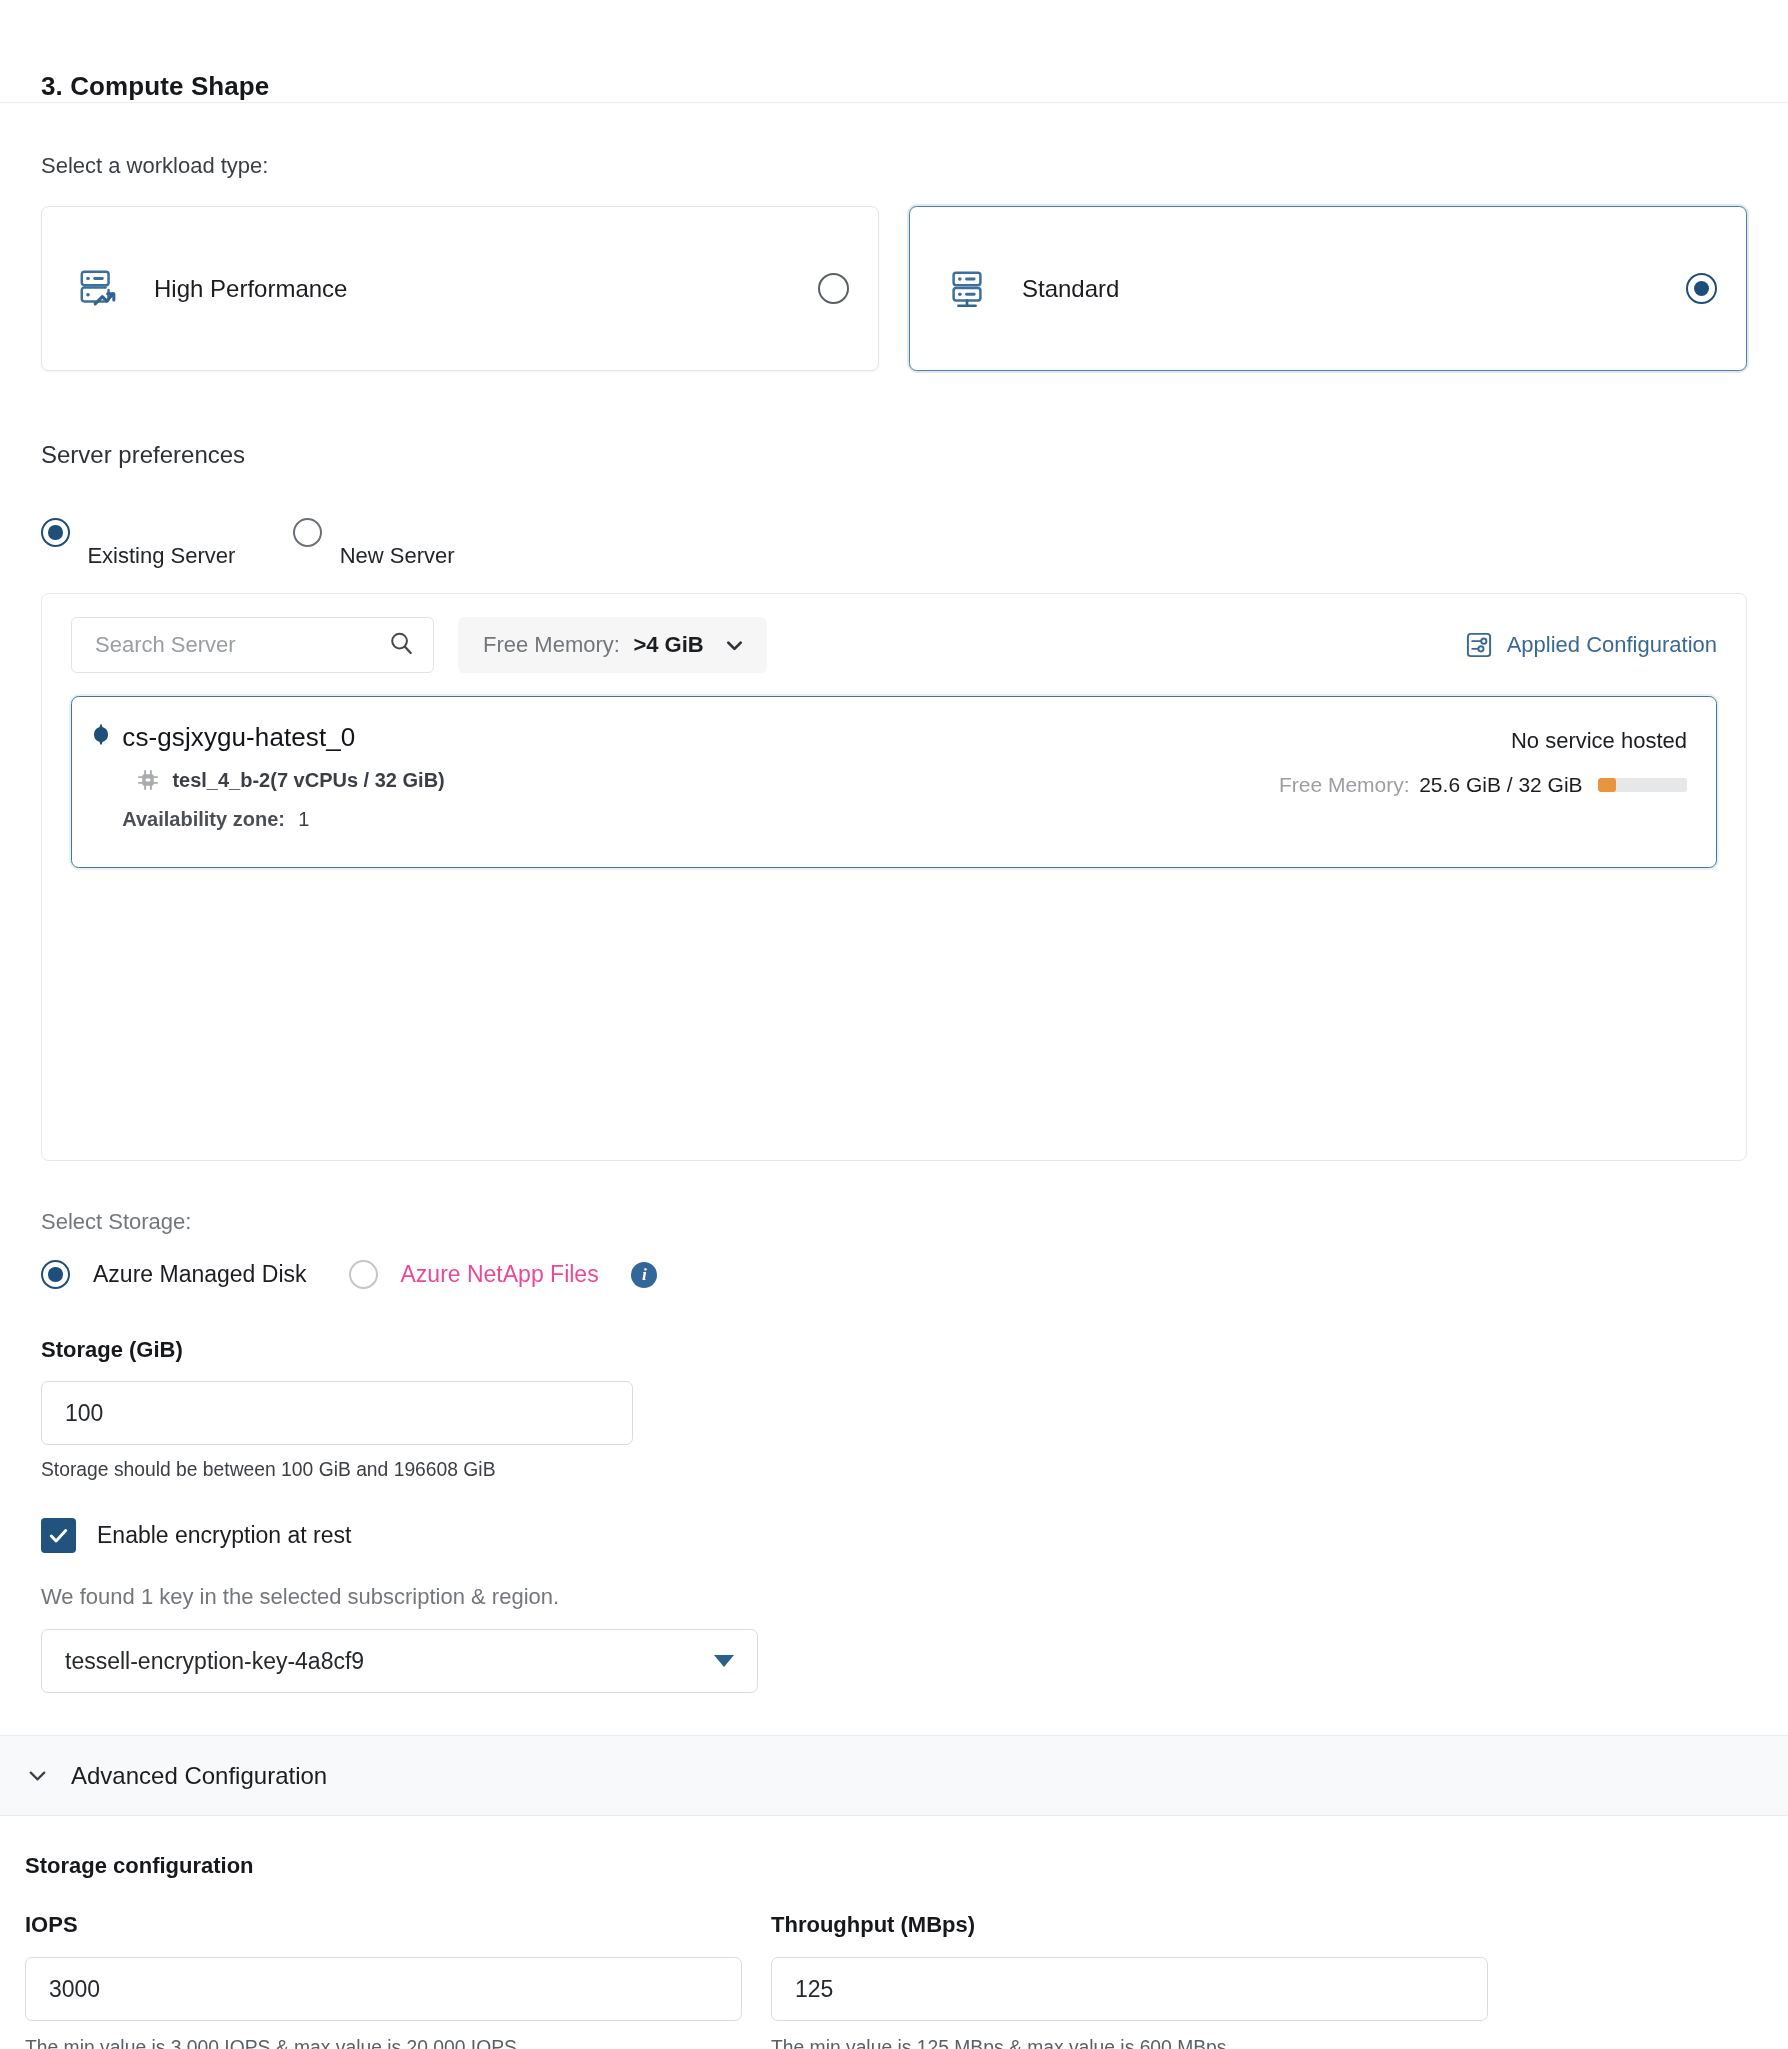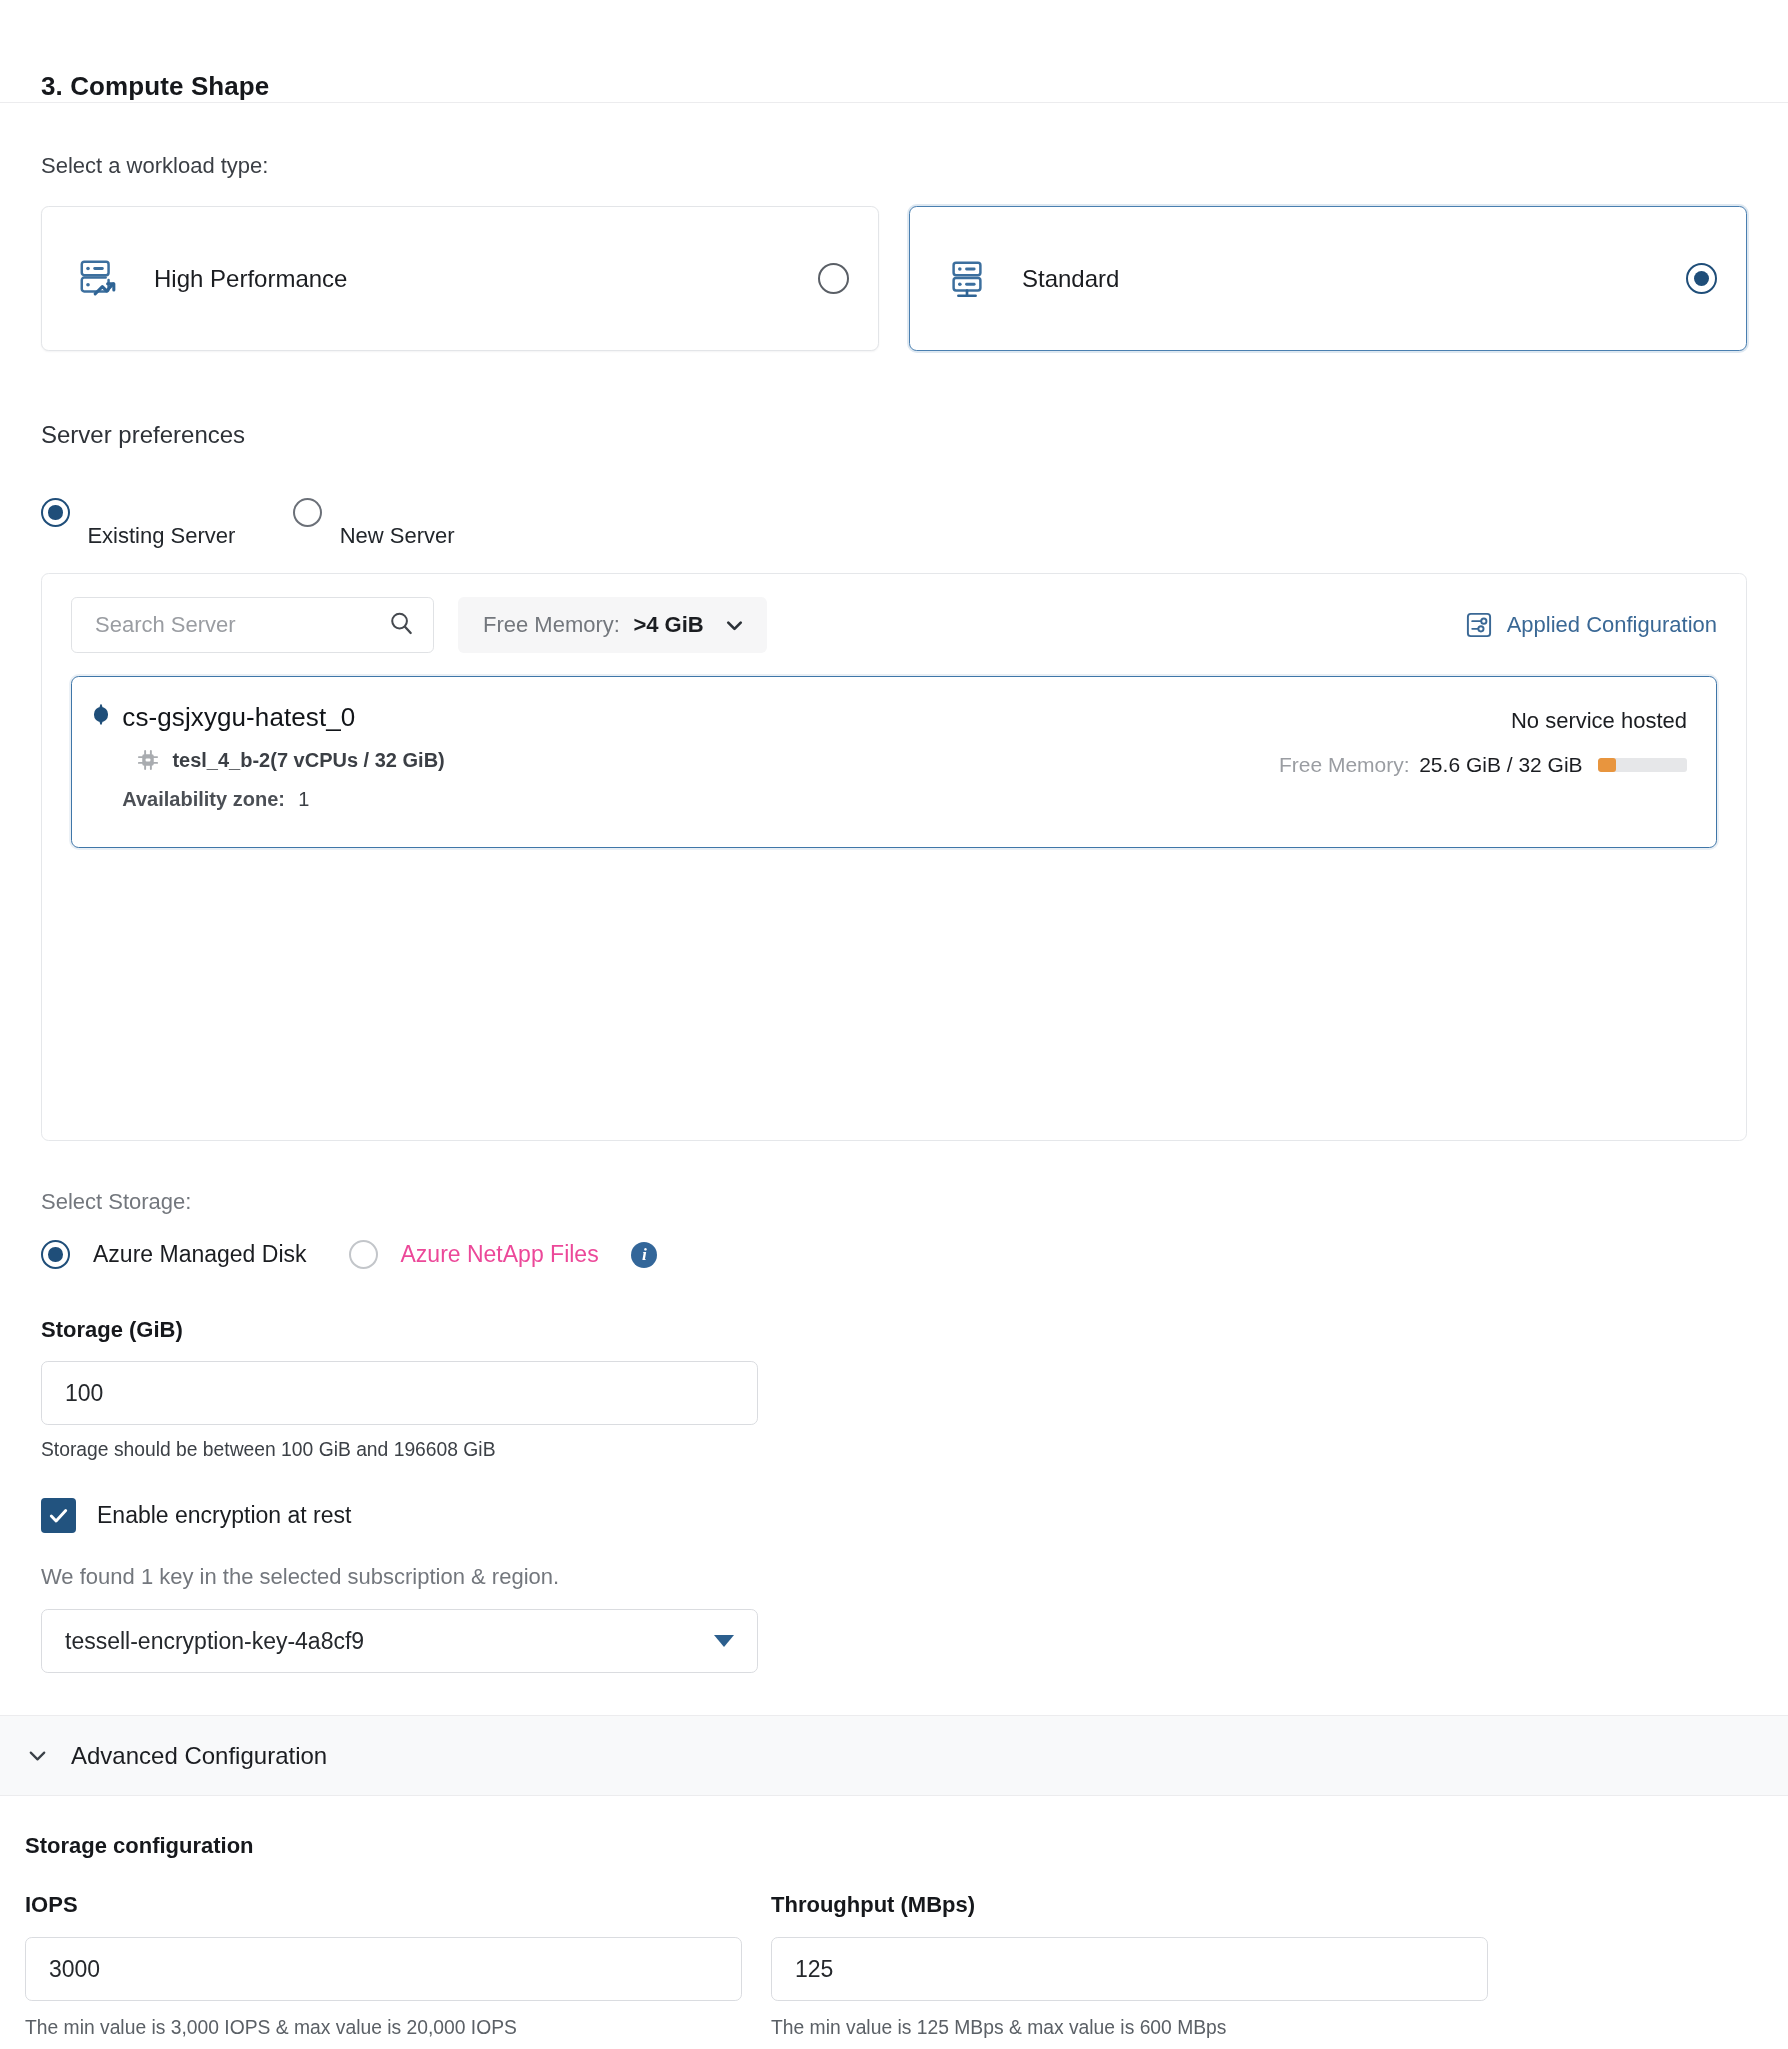--- a/index.html
+++ b/index.html
@@ -38,21 +38,21 @@
 
   
   .workload-label { margin-top: 50px; }
   .workload-row {
     display: flex;
     gap: 30px;
     margin-top: 27px;
   }
   .wcard {
     flex: 1;
-    height: 145px;
+    height: 165px;
     border: 1px solid #e3e5e8;
     border-radius: 7.7px;
     background: #fff;
     display: flex;
     align-items: center;
     padding: 0 29px 0 35px;
     box-shadow: 0 1px 1.9px rgba(16,24,40,.05);
     cursor: pointer;
   }
   .wcard.selected {
@@ -184,21 +184,21 @@
     display: flex; align-items: center; justify-content: center;
     margin-left: 9.7px;
     font-family: "Liberation Serif", serif;
     cursor: pointer;
   }
 
   
   .field-label { margin-top: 48px; font-size: 22px; font-weight: 700; color: #16181c; }
   .text-input {
     margin-top: 18.3px;
-    width: 717px; height: 64px;
+    width: 592px; height: 64px;
     border: 1px solid #dadce0;
     border-radius: 6.8px;
     display: flex; align-items: center;
     padding: 0 23px;
     font-size: 23px; color: #25282c;
     background: #fff;
   }
   .help-text { margin-top: 13.5px; font-size: 19.3px; color: #3c4046; }
 
   

